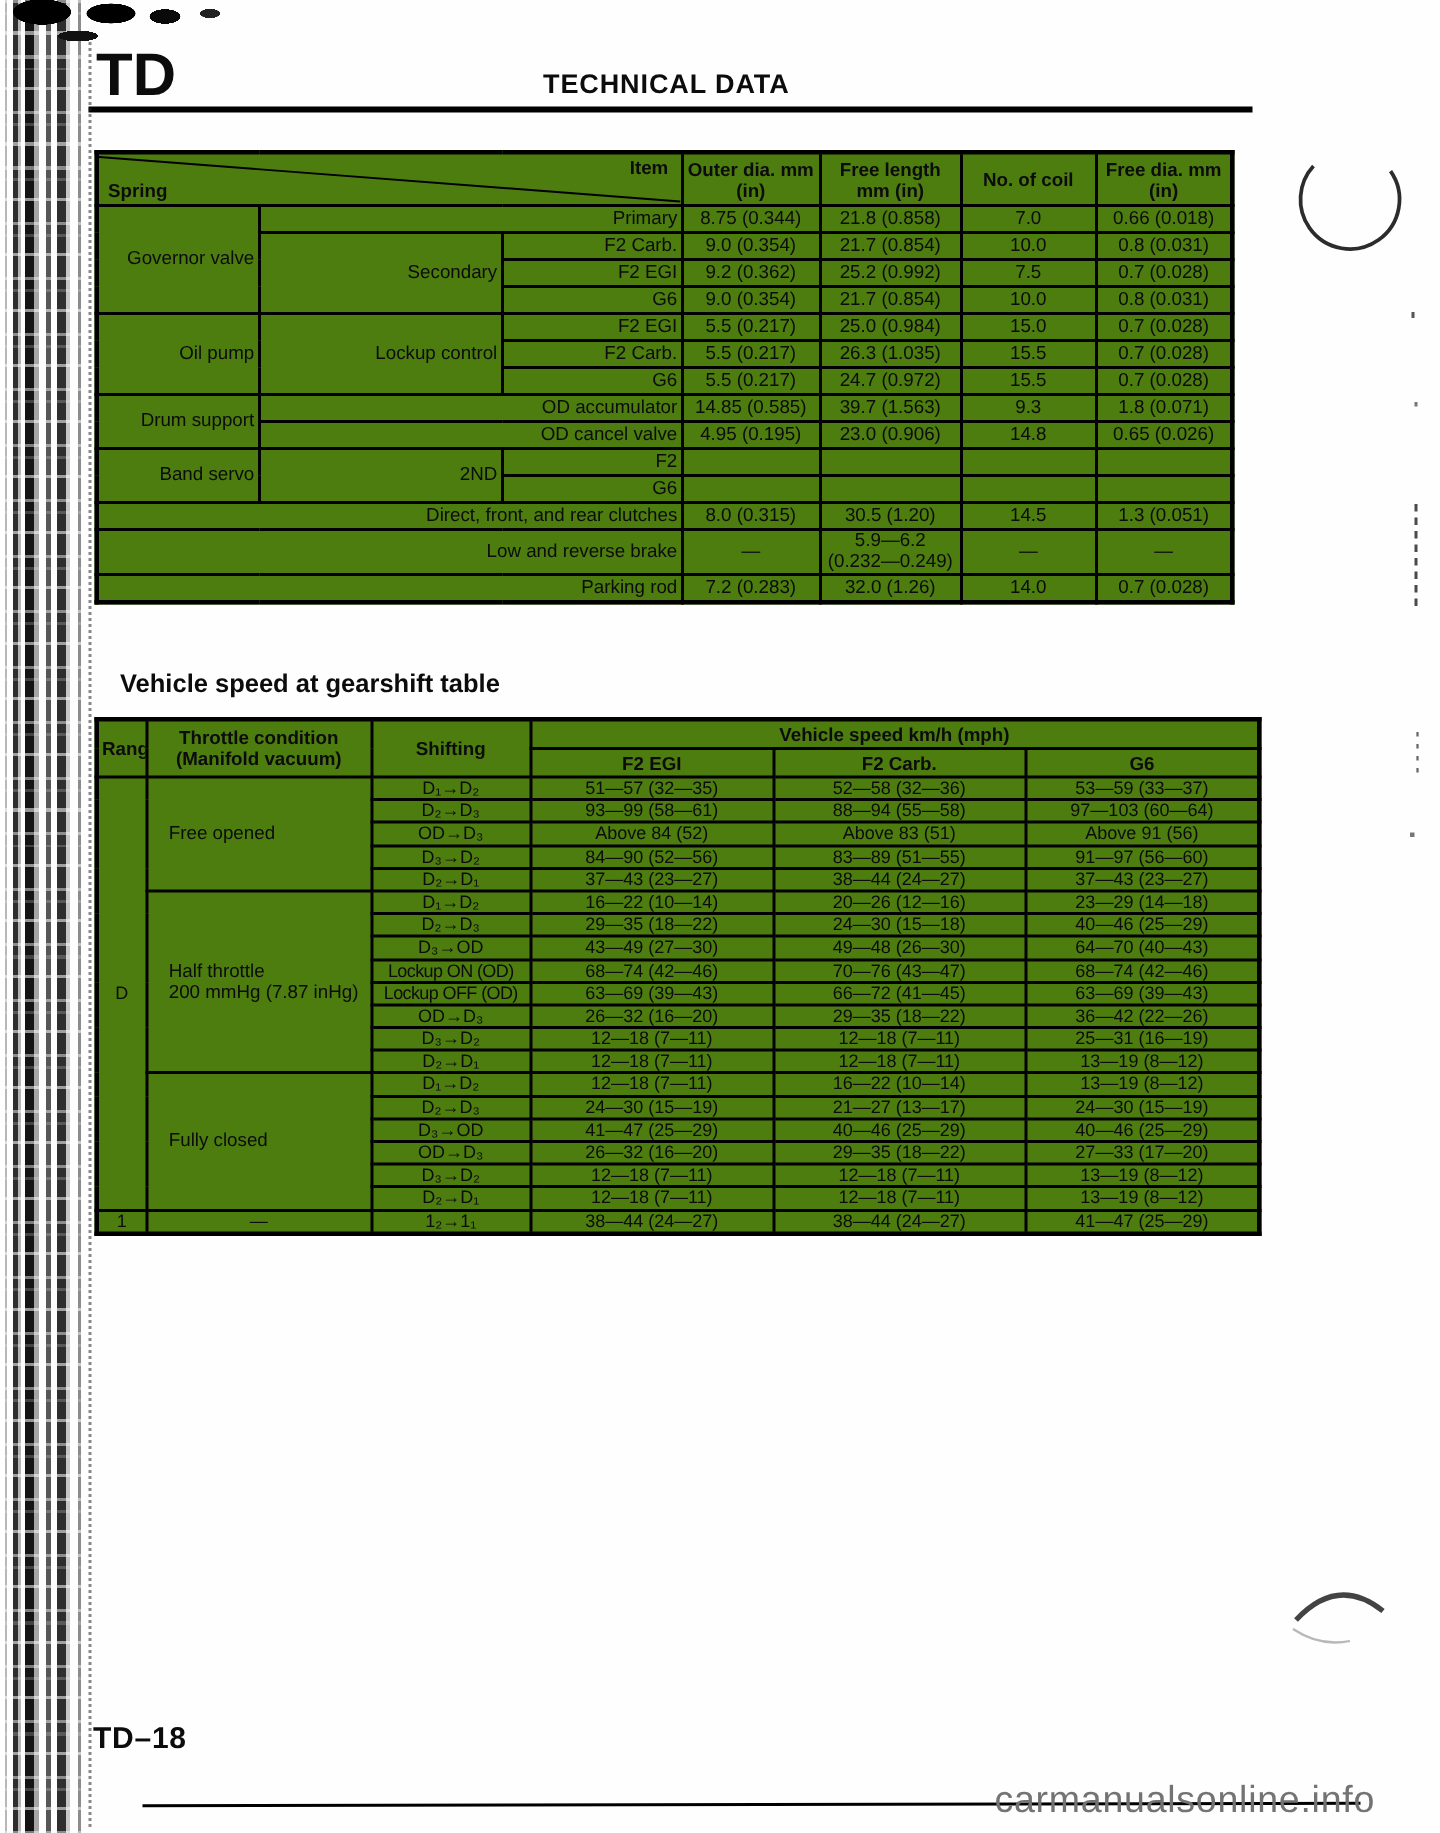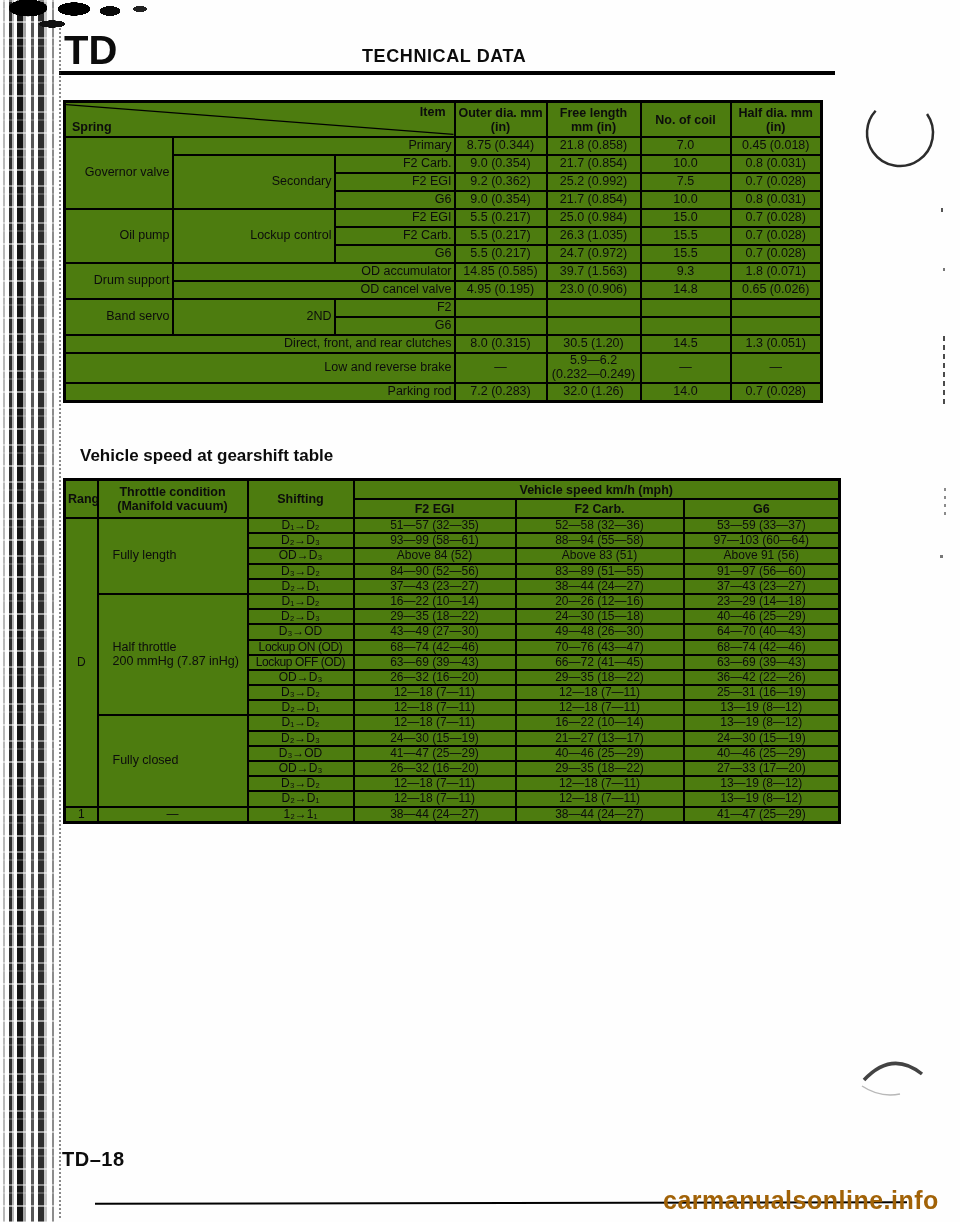--- a/index.html
+++ b/index.html
@@ -73,21 +73,21 @@
   .speed-title { position:absolute; left:80px; top:446px; font-size:17px; font-weight:700; }
   .speed-table-wrap { position:absolute; left:63px; top:478px; }
   .speed-table { width:775px; border:3px solid #000; }
   .speed-table thead th { height:17px; }
   .speed-table tbody td { height:13px; font-size:12px; }
   .speed-table tbody td.throttle { font-size:12.5px; }
 
   
   .page-num { position:absolute; left:62px; top:1148px; font-size:20px; font-weight:700; letter-spacing:.5px; z-index:7; }
   .bottom-rule { position:absolute; left:95px; top:1202px; width:812px; height:2px; background:#000; transform:rotate(-.12deg); }
-  .watermark { position:absolute; left:663px; top:1186px; font-size:25px; font-weight:700; color:#a16207; letter-spacing:.5px; z-index:3; }
+  .watermark { position:absolute; left:663px; top:1186px; font-size:25px; font-weight:400; color:#737373; letter-spacing:.5px; z-index:3; }
 </style>
 </head>
 <body>
 
 <div class="binding"></div>
 <div class="binding-dots"></div>
 <div class="blob"></div>
 
 <svg class="artifact-overlay" width="960" height="1222" viewBox="0 0 960 1222">
   <circle cx="900" cy="133" r="33" fill="none" stroke="#2c2c2c" stroke-width="2.5" stroke-dasharray="148 62" transform="rotate(-35 900 133)"></circle>
@@ -120,31 +120,31 @@
         <th colspan="3" class="corner-cell">
           <svg viewBox="0 0 100 100" preserveAspectRatio="none">
             <line x1="0" y1="5" x2="100" y2="95" stroke="#000" stroke-width="1.3" vector-effect="non-scaling-stroke"></line>
           </svg>
           <span class="corner-item">Item</span>
           <span class="corner-spring">Spring</span>
         </th>
         <th>Outer dia. mm (in)</th>
         <th>Free length mm (in)</th>
         <th>No. of coil</th>
-        <th>Half dia. mm (in)</th>
+        <th>Free dia. mm (in)</th>
       </tr>
     </thead>
     <tbody>
         <tr>
           <td rowspan="4" class="left">Governor valve</td>
           <td colspan="2" class="left">Primary</td>
           <td>8.75 (0.344)</td>
           <td>21.8 (0.858)</td>
           <td>7.0</td>
-          <td>0.45 (0.018)</td>
+          <td>0.66 (0.018)</td>
         </tr>
         <tr>
           <td rowspan="3" class="left">Secondary</td>
           <td class="left">F2 Carb.</td>
           <td>9.0 (0.354)</td>
           <td>21.7 (0.854)</td>
           <td>10.0</td>
           <td>0.8 (0.031)</td>
         </tr>
         <tr>
@@ -261,21 +261,21 @@
       </tr>
       <tr>
         <th>F2 EGI</th>
         <th>F2 Carb.</th>
         <th>G6</th>
       </tr>
     </thead>
     <tbody>
         <tr>
           <td rowspan="19" class="range">D</td>
-          <td rowspan="5" class="throttle">Fully length</td>
+          <td rowspan="5" class="throttle">Free opened</td>
           <td>D₁→D₂</td>
           <td>51—57 (32—35)</td>
           <td>52—58 (32—36)</td>
           <td>53—59 (33—37)</td>
         </tr>
         <tr>
           <td>D₂→D₃</td>
           <td>93—99 (58—61)</td>
           <td>88—94 (55—58)</td>
           <td>97—103 (60—64)</td>

